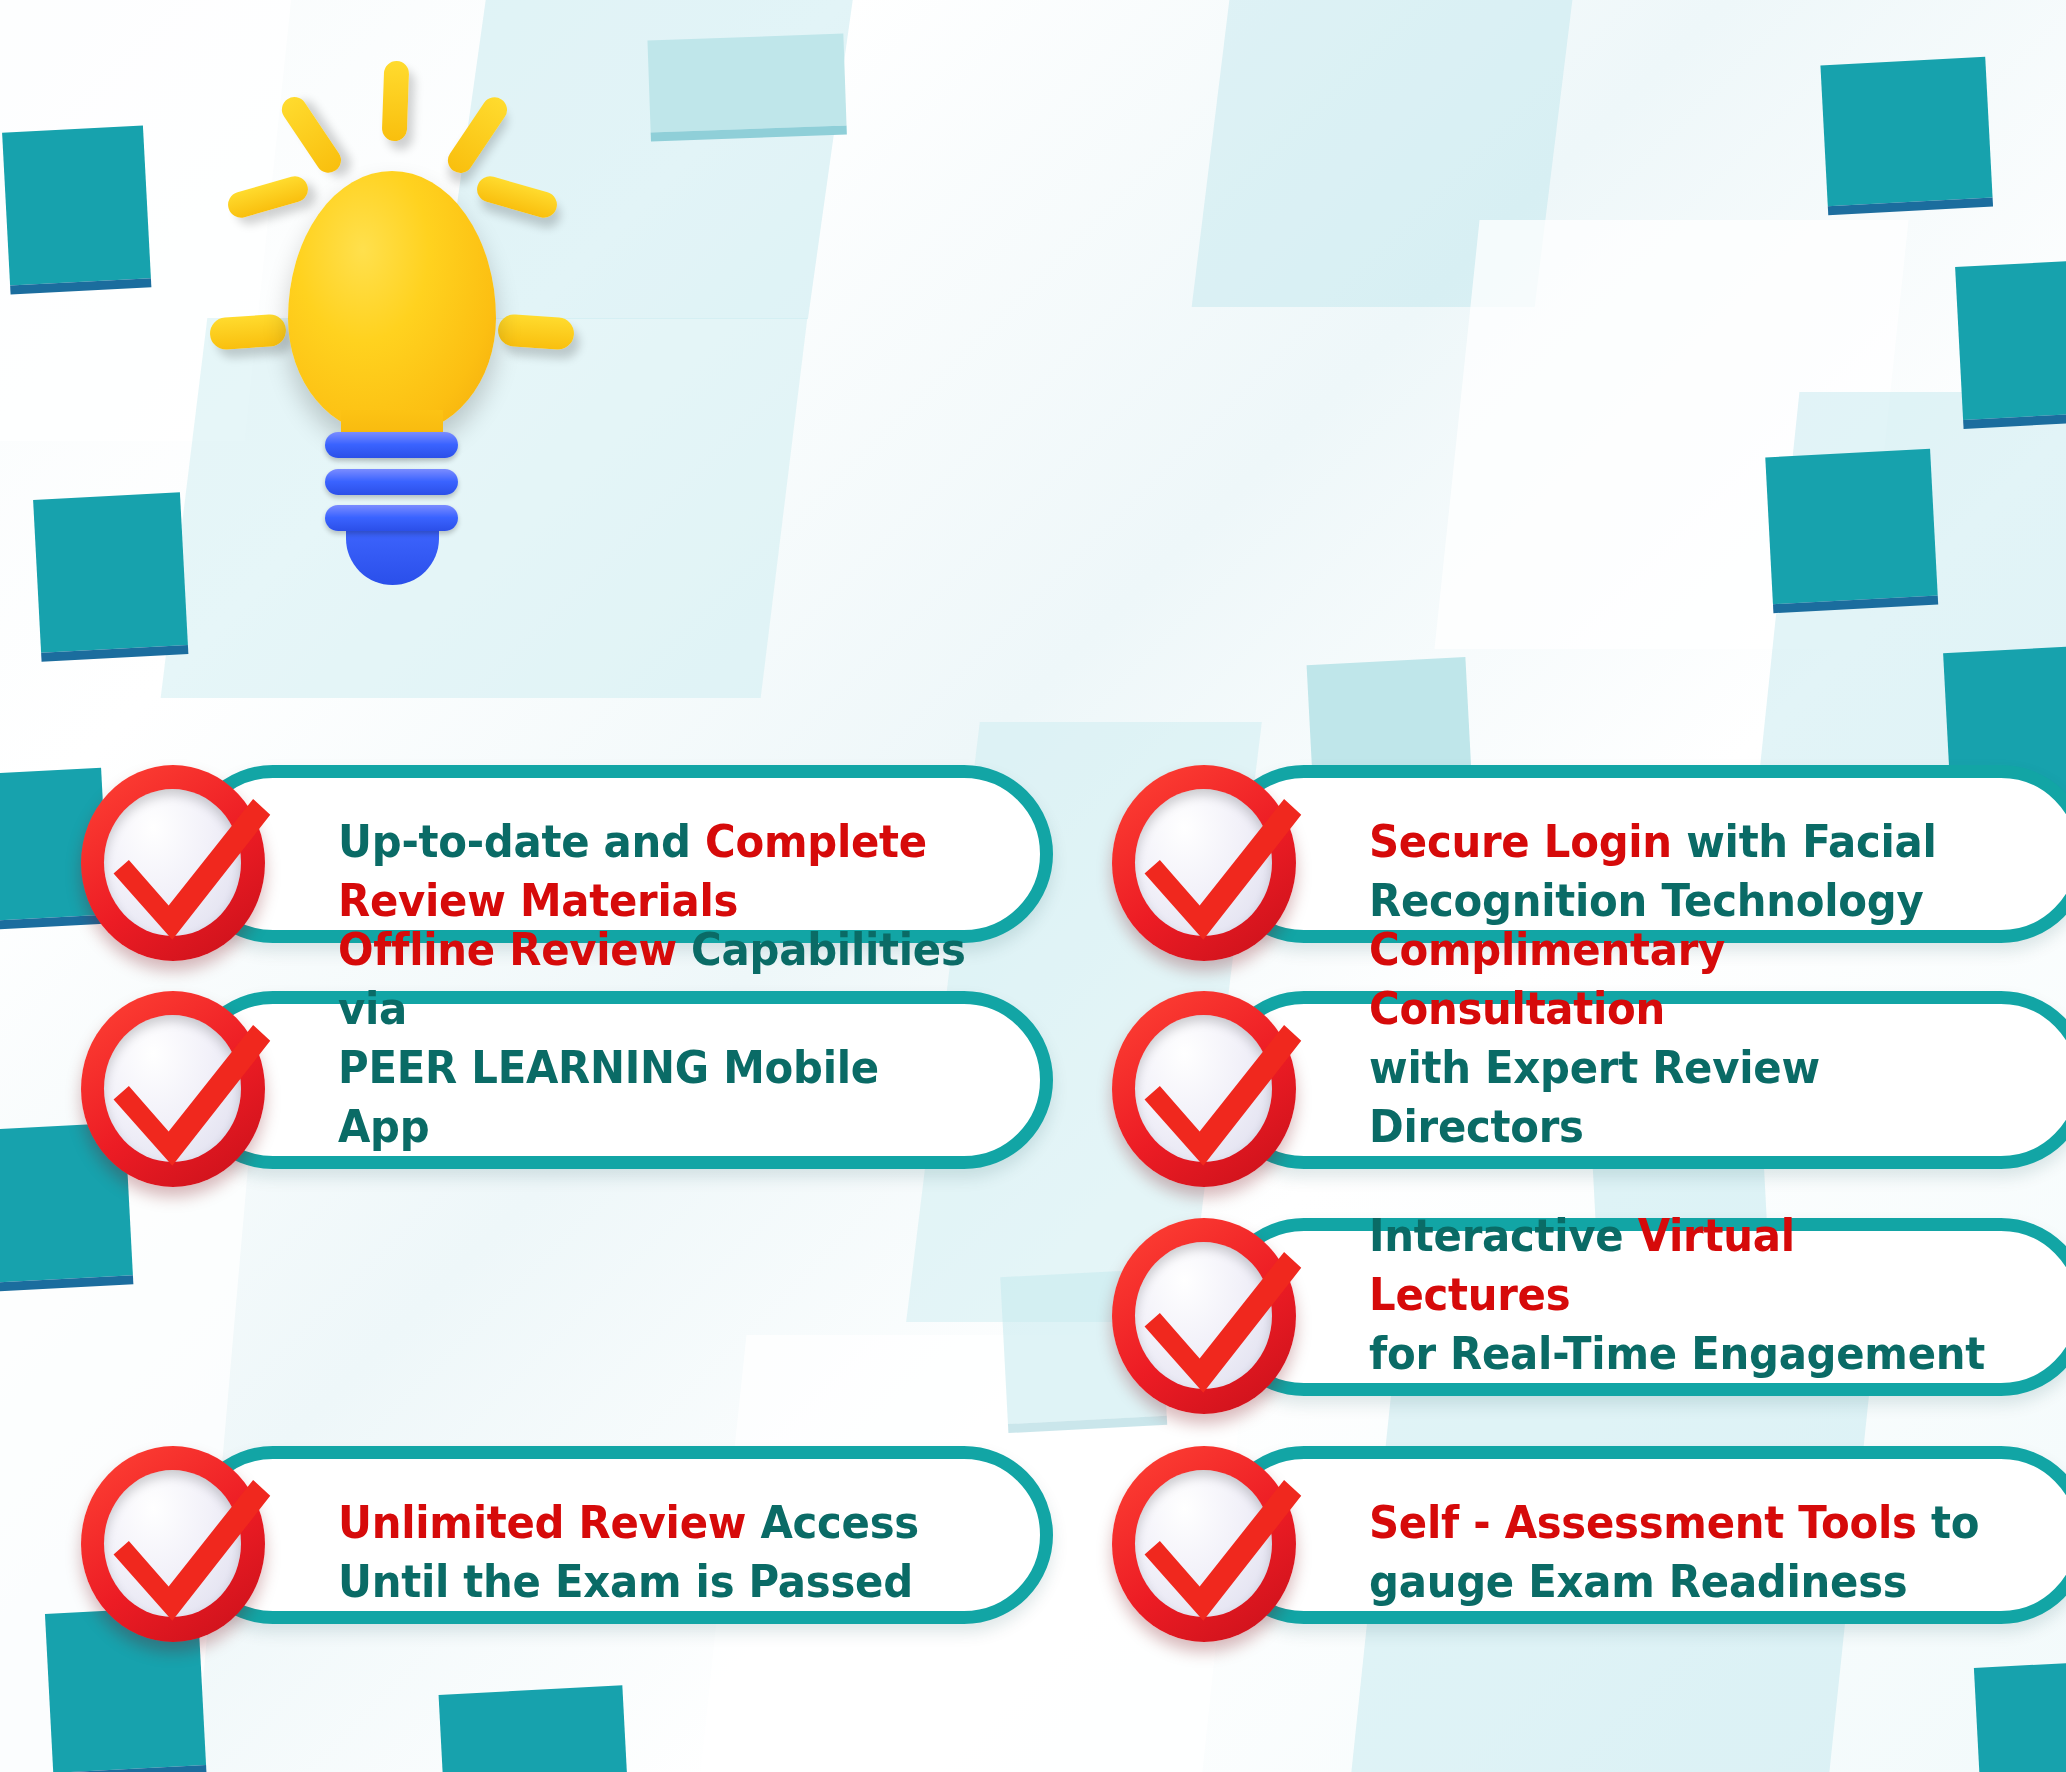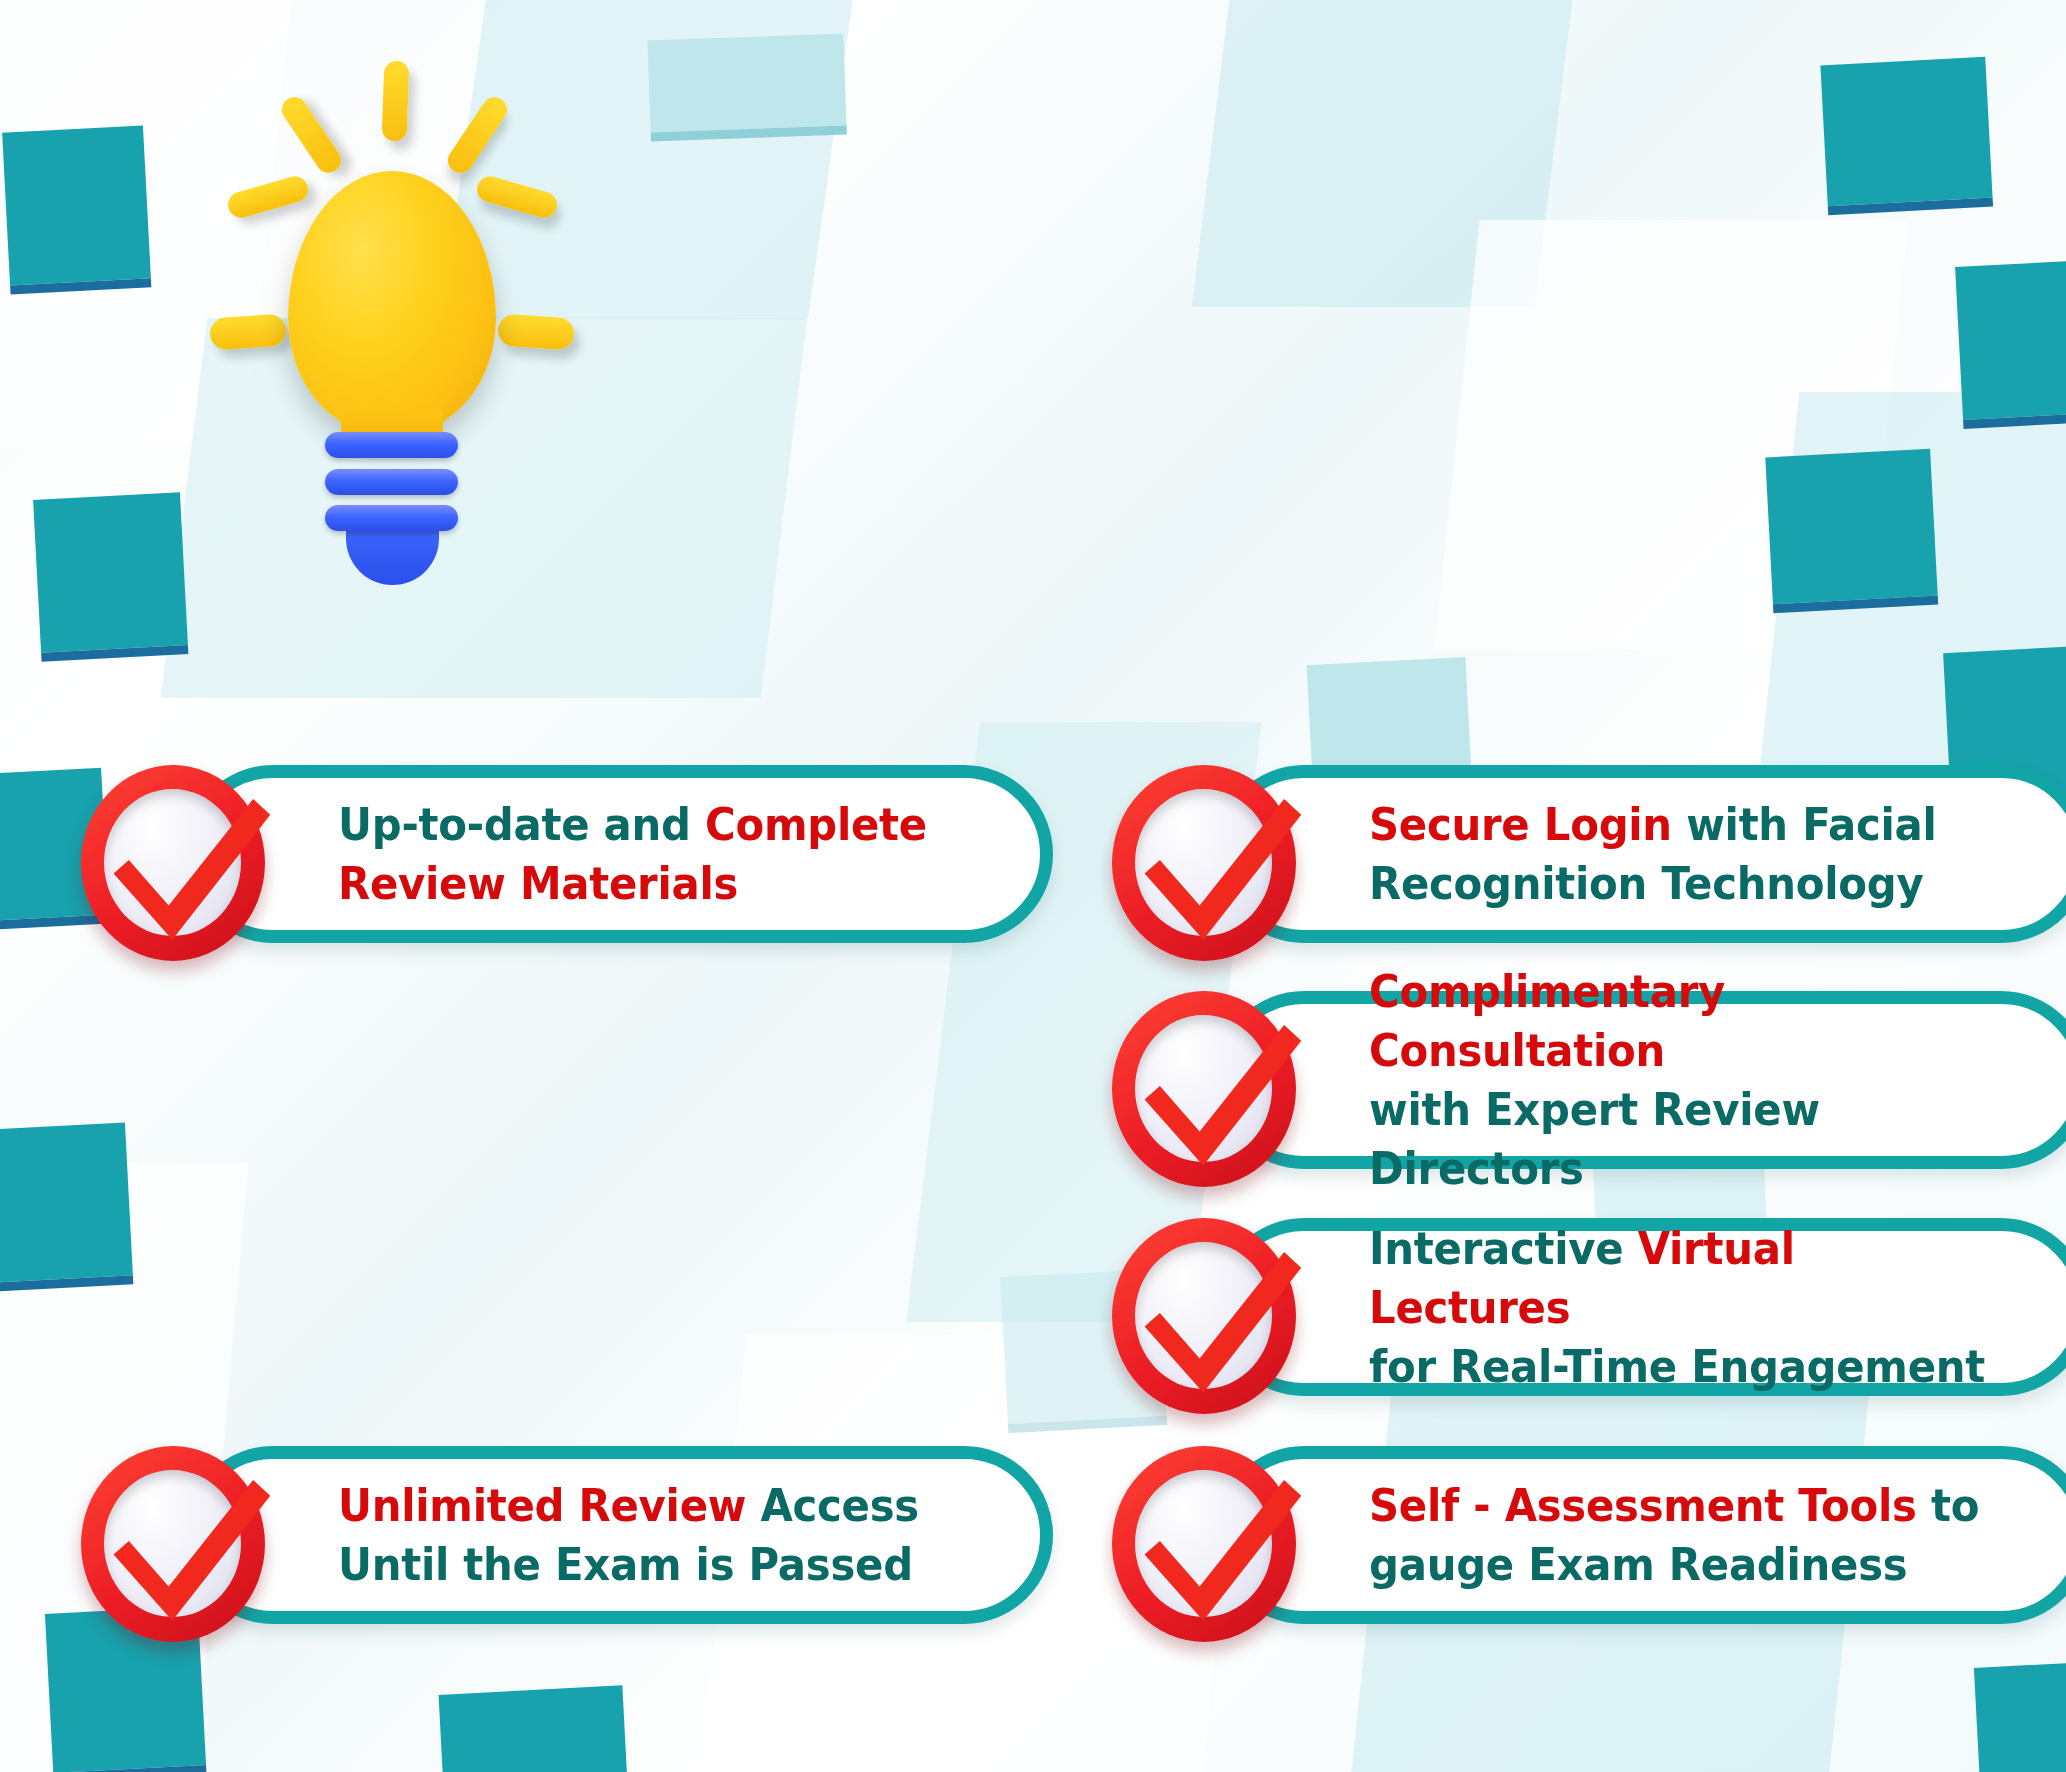--- a/index.html
+++ b/index.html
@@ -95,21 +95,21 @@
   }
 
   
   #cards{position:absolute;left:0;top:722px;width:2066px;height:943px;}
   .card{
     position:absolute;width:869px;height:178px;
     border:13.5px solid #12a5a5;
     border-radius:92px;
     background:#ffffff;
     box-sizing:border-box;
-    display:flex;align-items:center;
+    display:flex;align-items:flex-end;
     padding-left:141px;padding-right:24.5px;
     box-shadow:0 8.6px 16px rgba(0,70,80,.13);
   }
   .card.col-l{left:184px;}
   .card.col-r{left:1215px;width:875px;}
   .row-1{top:43px;} .row-2{top:269px;} .row-3{top:496px;} .row-4{top:724px;}
 
   .badge{
     position:absolute;left:-116px;top:-13.5px;width:190px;height:202px;z-index:4;
   }
@@ -215,20 +215,33 @@
         <div class="ring-i"></div>
         <svg class="check" viewBox="0 0 300 250">
           <path d="M30 130 L55 108 L120 182 L258 8 L286 34 L126 238 Z" fill="#f0281e"></path>
         </svg>
       </div>
       <div class="ctext">
         <div><span class="hl">Secure Login</span><span class="tl"> with Facial</span></div>
         <div><span class="tl">Recognition Technology</span></div>
       </div>
     </div>
+    <div class="card col-l row-2">
+      <div class="badge">
+        <div class="ring-o"></div>
+        <div class="ring-i"></div>
+        <svg class="check" viewBox="0 0 300 250">
+          <path d="M30 130 L55 108 L120 182 L258 8 L286 34 L126 238 Z" fill="#f0281e"></path>
+        </svg>
+      </div>
+      <div class="ctext">
+        <div><span class="hl">Offline Review</span><span class="tl"> Capabilities via</span></div>
+        <div><span class="tl">PEER LEARNING Mobile App</span></div>
+      </div>
+    </div>
     <div class="card col-r row-2">
       <div class="badge">
         <div class="ring-o"></div>
         <div class="ring-i"></div>
         <svg class="check" viewBox="0 0 300 250">
           <path d="M30 130 L55 108 L120 182 L258 8 L286 34 L126 238 Z" fill="#f0281e"></path>
         </svg>
       </div>
       <div class="ctext">
         <div><span class="hl">Complimentary Consultation</span></div>

